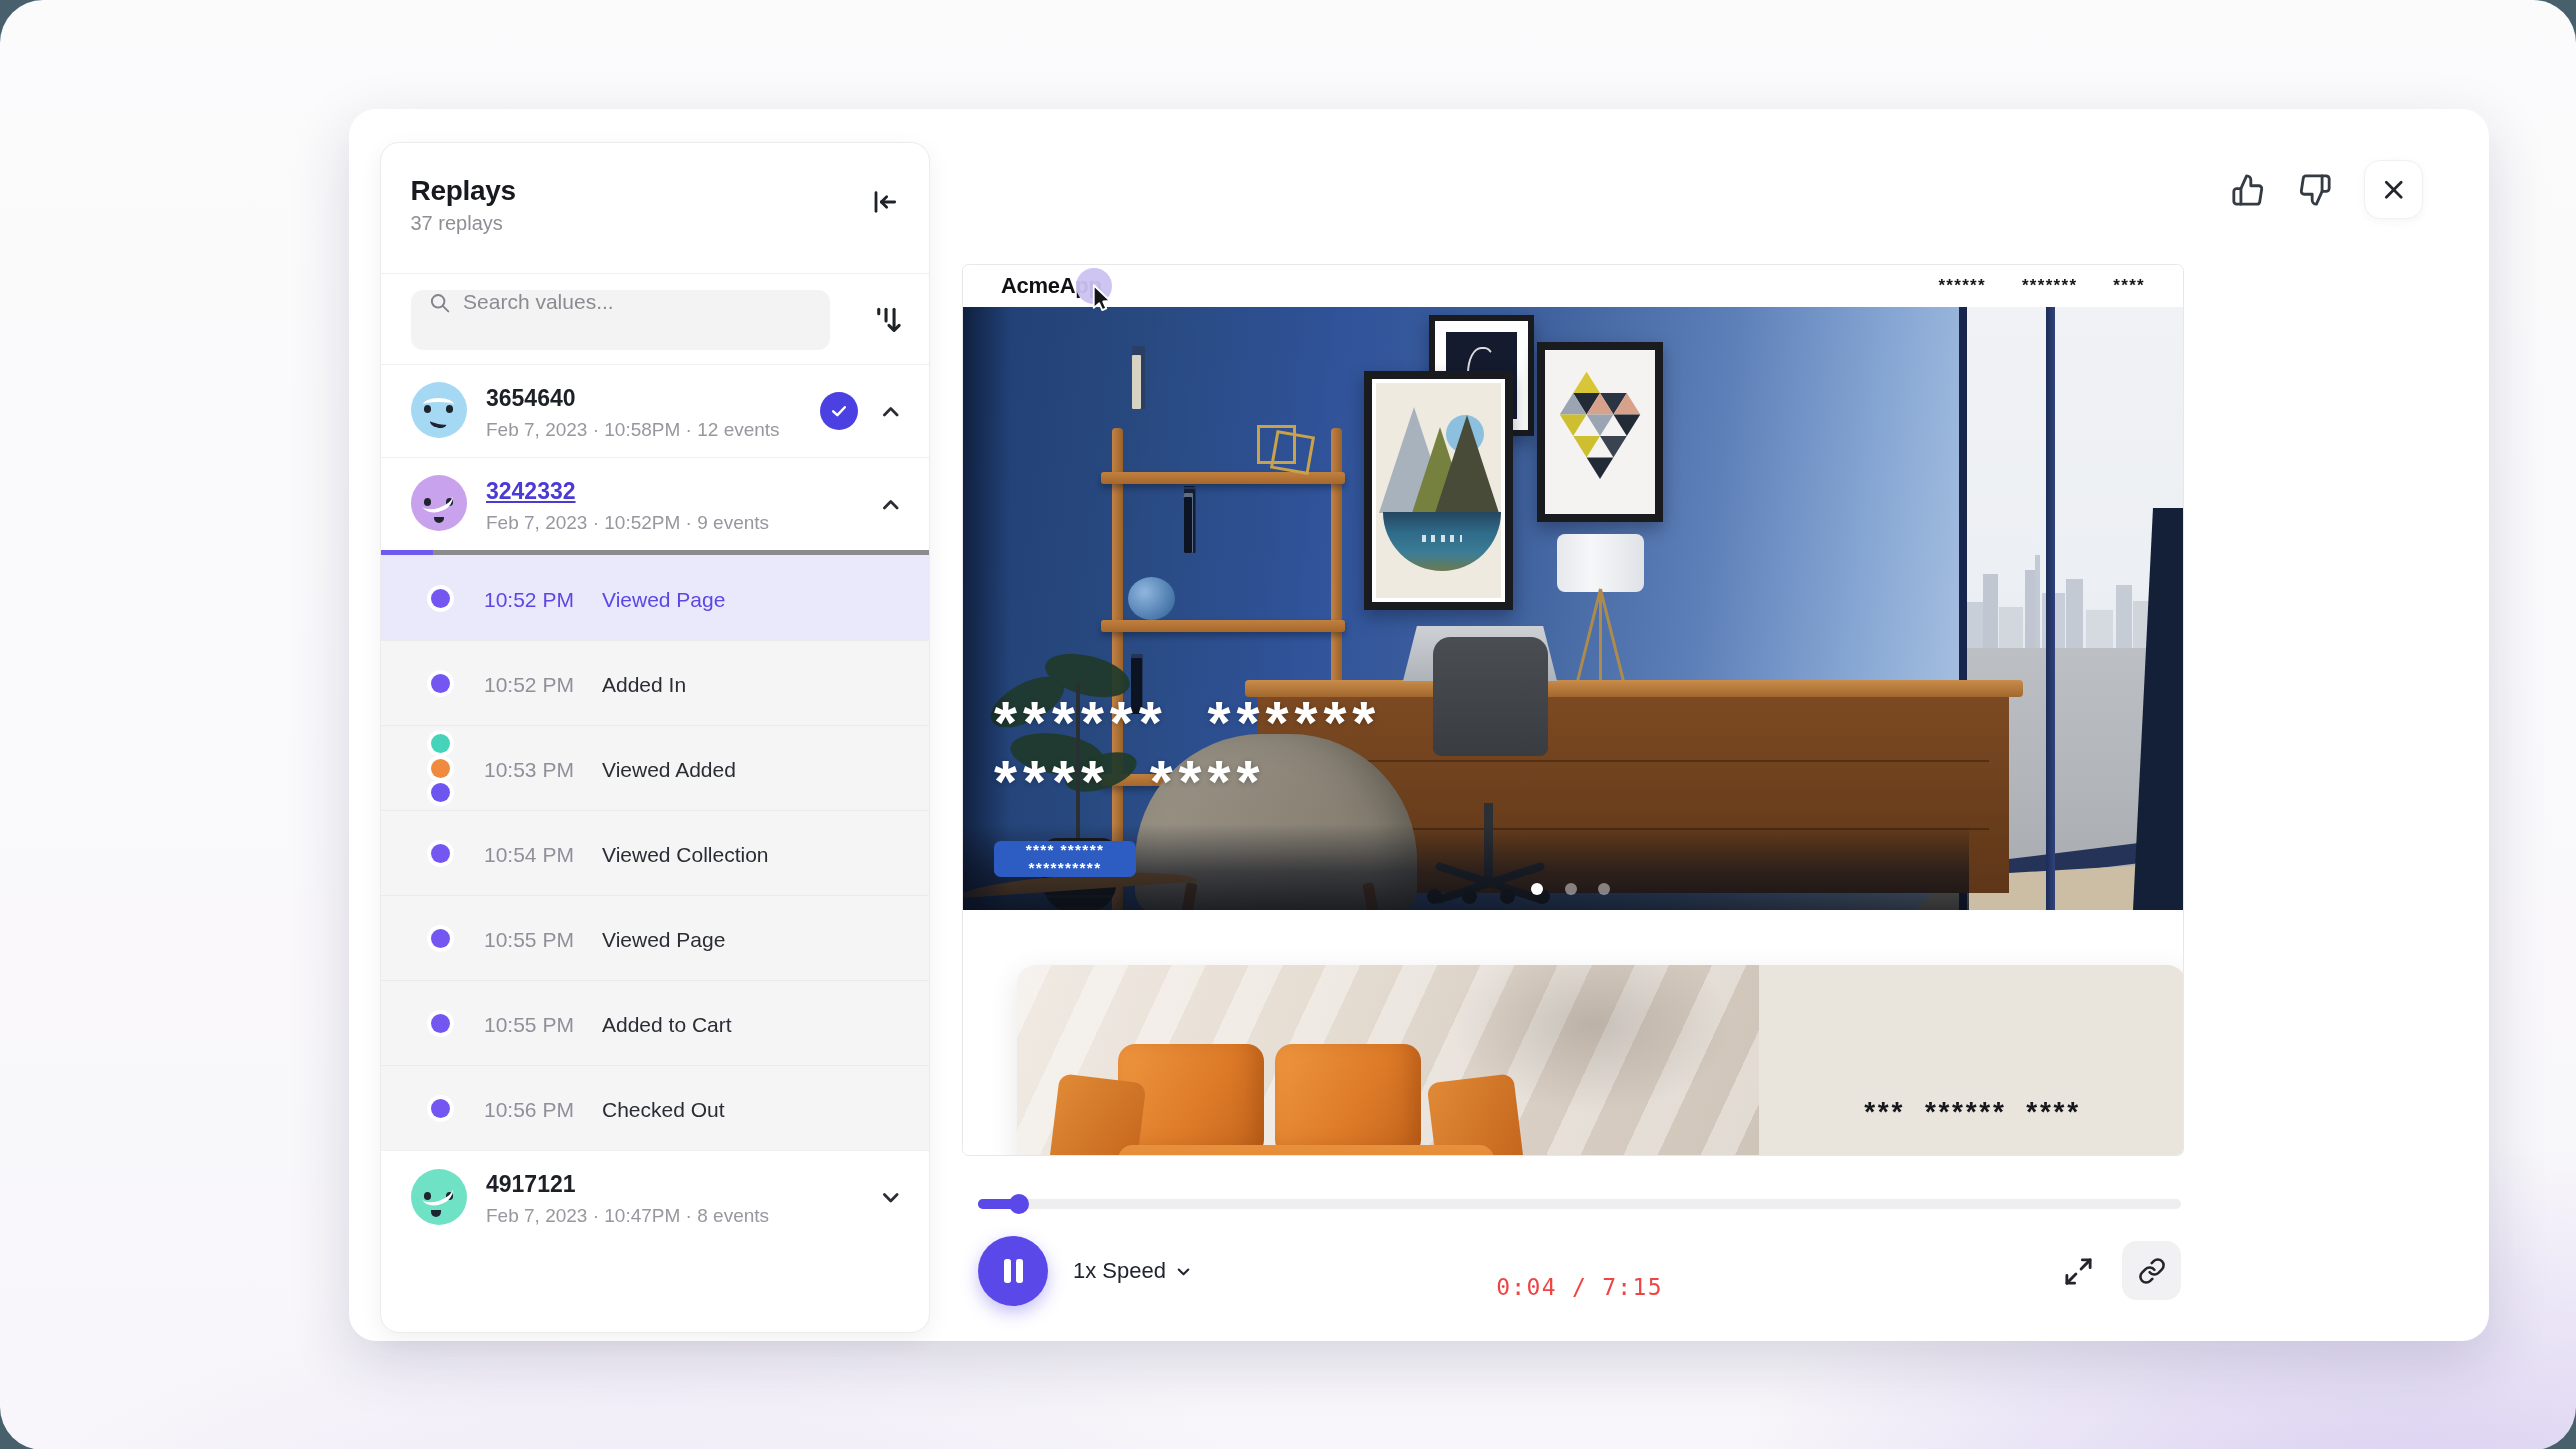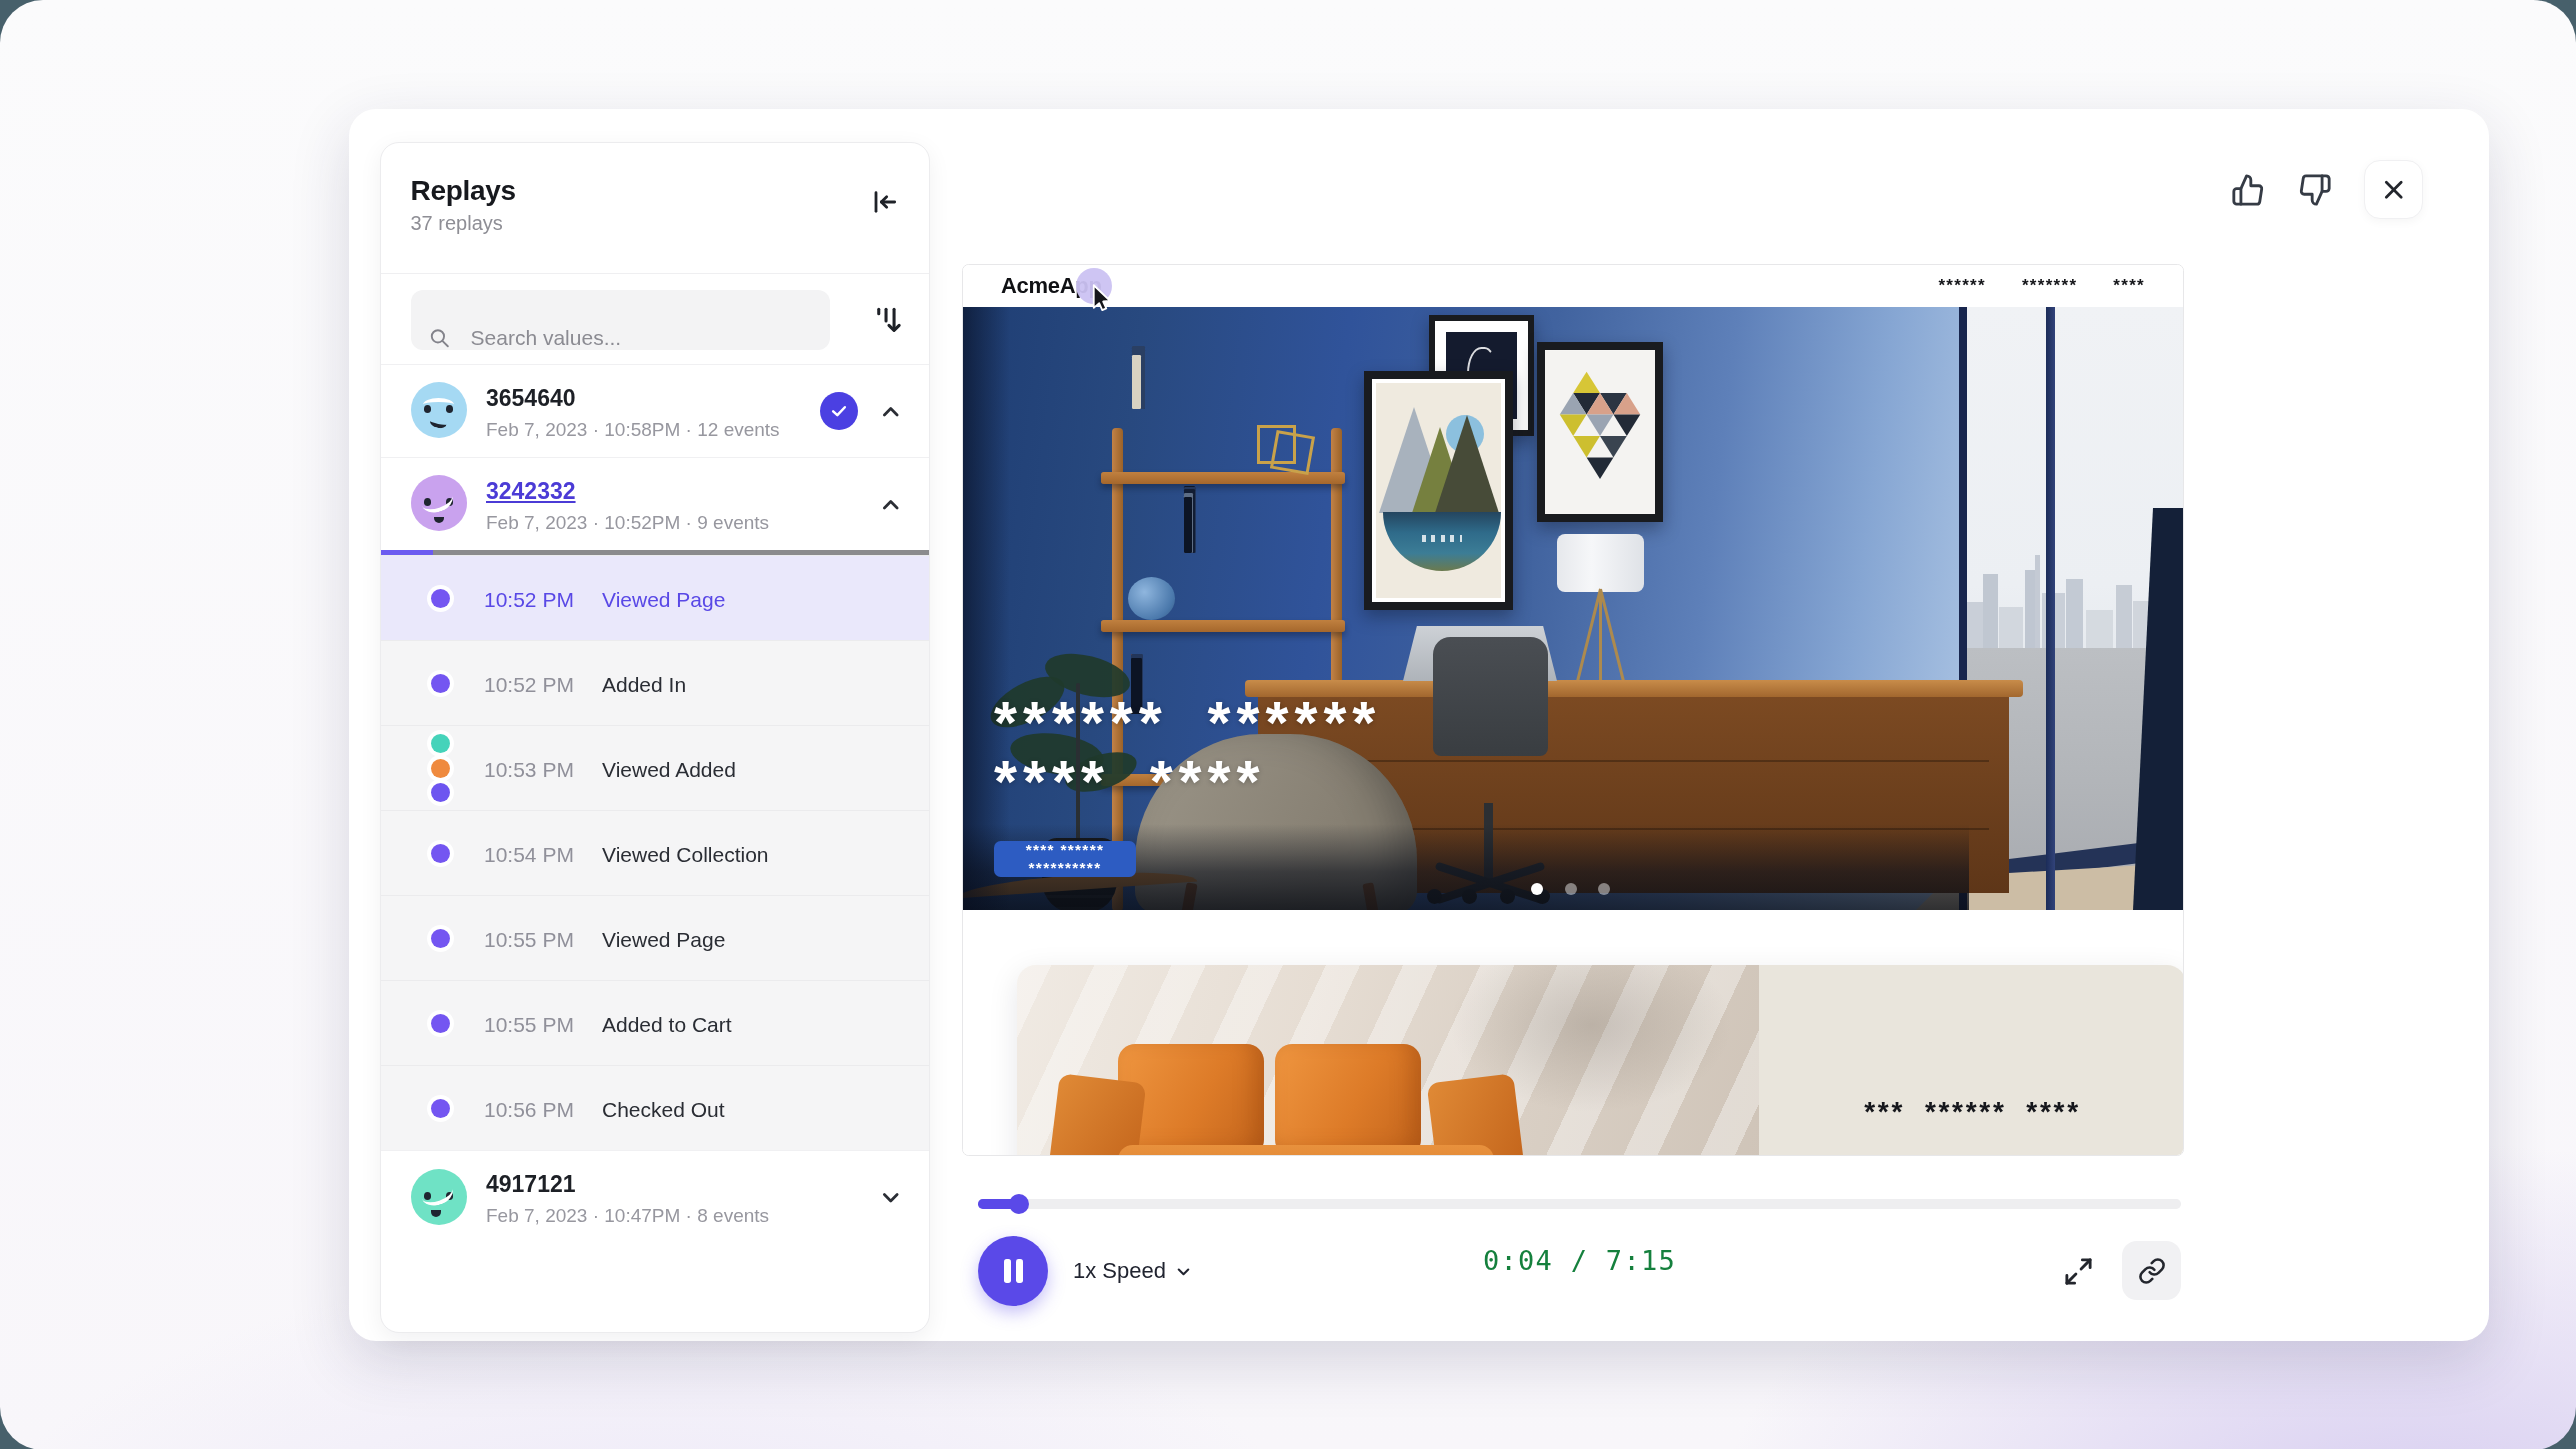--- a/index.html
+++ b/index.html
@@ -18,21 +18,21 @@
 
   
   .sidebar { position:absolute; left:31px; top:33px; width:550px; height:1191px;
     background:#fff; border:1.3px solid #ececee; border-radius:19px; overflow:hidden;
     box-shadow:0 6.7px 23px rgba(20,20,40,.06); }
   .sb-header { position:relative; height:131px; border-bottom:1.3px solid #efeff1; padding:32px 29.5px 0; }
   .sb-title { font-size:28px; font-weight:700; color:#17191e; letter-spacing:-0.3px; }
   .sb-count { margin-top:5px; font-size:20px; color:#8e8e95; }
   .collapse-btn { position:absolute; right:28px; top:43px; width:35px; height:35px; border:none; background:transparent; cursor:pointer; }
   .sb-search { position:relative; height:90px; }
-  .search-box { position:absolute; left:29.5px; top:16px; width:419px; height:60px; background:#f3f3f4; border-radius:12px; display:flex; align-items:flex-end; padding:0 17.4px; gap:20px; }
+  .search-box { position:absolute; left:29.5px; top:16px; width:419px; height:60px; background:#f3f3f4; border-radius:12px; display:flex; align-items:flex-start; padding:0 17.4px; gap:12px; }
   .search-box input { border:none; background:transparent; outline:none; font-size:21px; color:#3c3c42; width:100%; font-family:"Liberation Sans",sans-serif; }
   .search-box input::placeholder { color:#8b8b92; }
   .sort-btn { position:absolute; right:23px; top:28px; width:38px; height:38px; border:none; background:transparent; cursor:pointer; }
 
   .session { position:relative; height:93px; border-top:1.3px solid #f0f0f2; background:#fff; cursor:pointer; }
   .session .avatar { position:absolute; left:29.5px; top:17.4px; width:56px; height:56px; border-radius:50%; }
   .eye { position:absolute; top:23px; width:7.4px; height:8px; border-radius:50%; background:#1f2530; }
   .eye.l { left:13.4px; } .eye.r { right:13.4px; }
   .mouth-smile { position:absolute; left:19px; bottom:10.7px; width:17.4px; height:10.7px; border-bottom:4px solid #1f2530; border-radius:50%; transform:rotate(12deg); }
   .mouth-flat  { position:absolute; left:12px; bottom:14.8px; width:24px; height:5.4px;  border-radius:2.7px; background:#fff; }
@@ -158,21 +158,21 @@
   
   .seek { position:absolute; left:629px; top:1085px; width:1203px; height:20px; cursor:pointer; }
   .seek .track { position:absolute; left:0; top:5.4px; width:100%; height:9.4px; border-radius:4.7px; background:#eeeef0; }
   .seek .fill  { position:absolute; left:0; top:5.4px; width:40px; height:9.4px; border-radius:4.7px; background:#5a49e8; }
   .seek .knob  { position:absolute; left:31px; top:0; width:20px; height:20px; border-radius:50%; background:#5a49e8; }
   .controls { position:absolute; left:629px; top:1125px; width:1203px; height:74px; }
   .pause-btn { position:absolute; left:0; top:2px; width:70px; height:70px; border:none; border-radius:50%; background:#5a49e8; cursor:pointer; box-shadow:0 6.7px 17.4px rgba(90,73,232,.35); }
   .pause-btn i { position:absolute; top:23px; width:7.4px; height:24px; border-radius:2.7px; background:#fff; }
   .pause-btn i.a { left:25.5px; } .pause-btn i.b { left:38px; }
   .speed { position:absolute; left:95px; top:24px; display:flex; align-items:center; gap:8px; font-size:22px; color:#212430; cursor:pointer; background:none; border:none; font-family:"Liberation Sans",sans-serif; }
-  .time { position:absolute; left:50%; transform:translateX(-50%); top:11px; font-family:"DejaVu Sans Mono",monospace; font-size:27px; color:#15803d; letter-spacing:1.3px; white-space:nowrap; }
+  .time { position:absolute; left:50%; transform:translateX(-50%); top:40px; font-family:"DejaVu Sans Mono",monospace; font-size:23px; color:#ef4444; letter-spacing:1.3px; white-space:nowrap; }
   .expand-btn { position:absolute; right:85px; top:19px; }
   .link-btn { position:absolute; right:0; top:7.4px; width:59px; height:59px; border:none; border-radius:14.8px; background:#f1f1f3; display:flex; align-items:center; justify-content:center; cursor:pointer; }
 </style>
 </head>
 <body>
 
 <div class="stage">
  <div class="page">
   <div class="modal">
 

